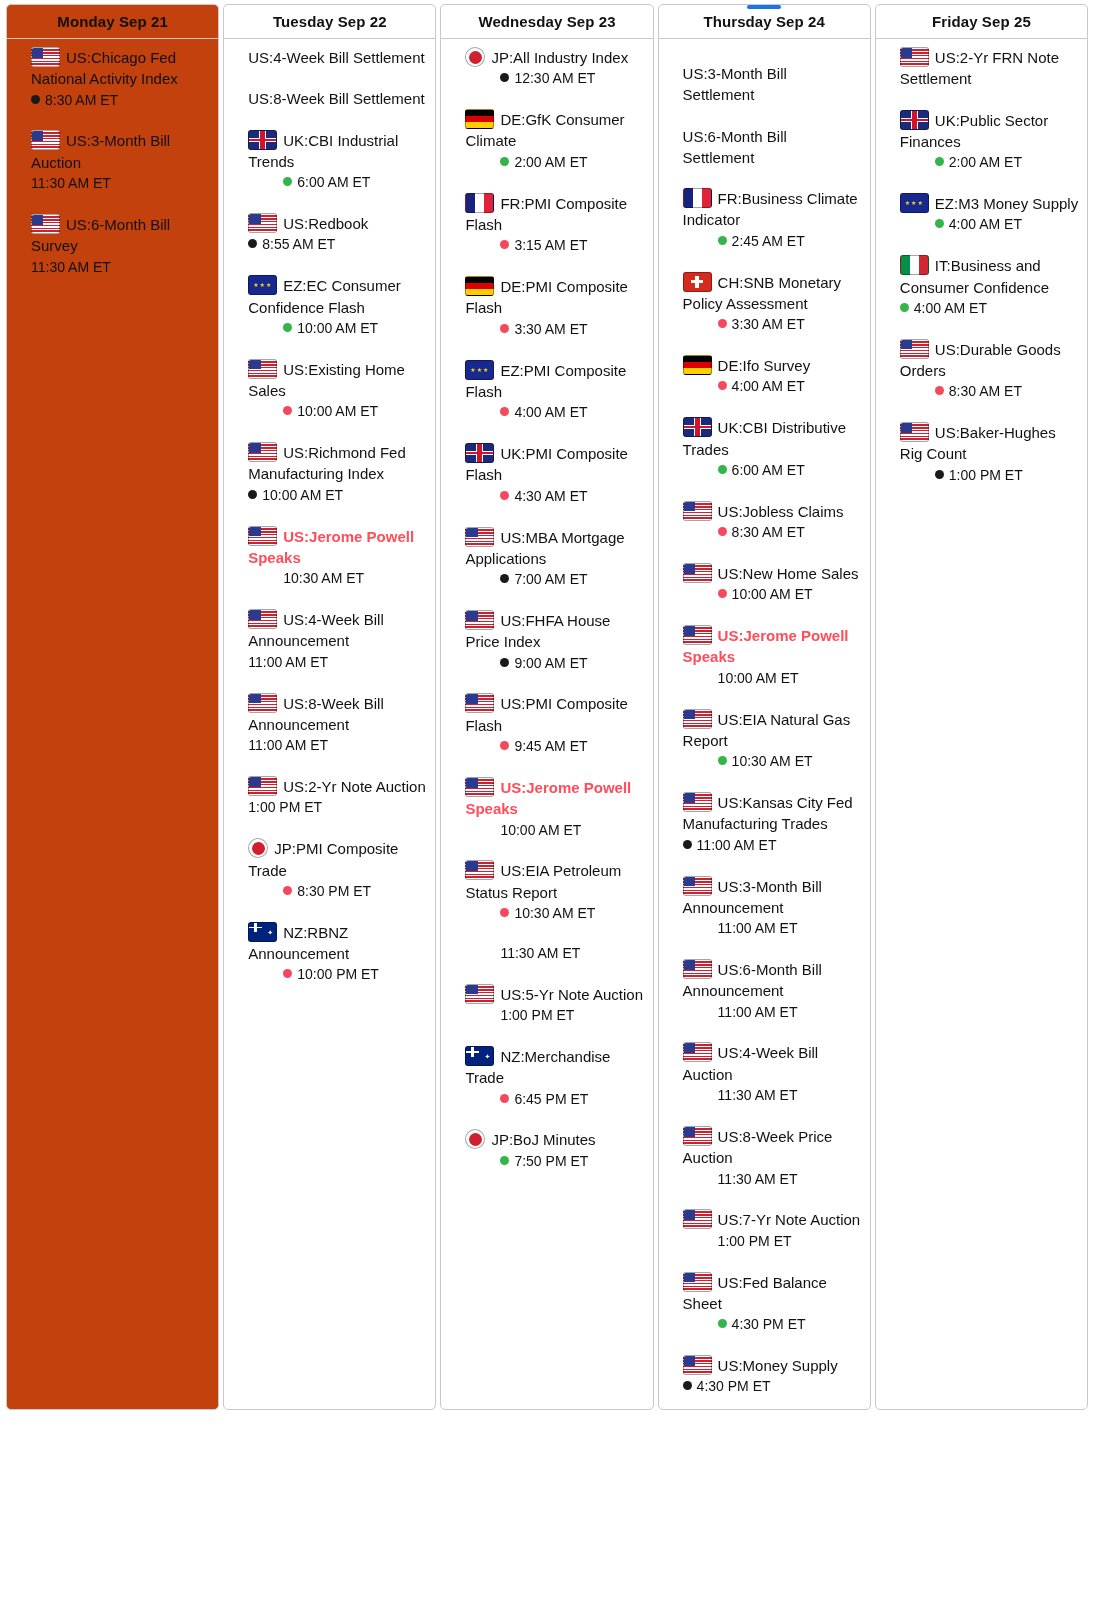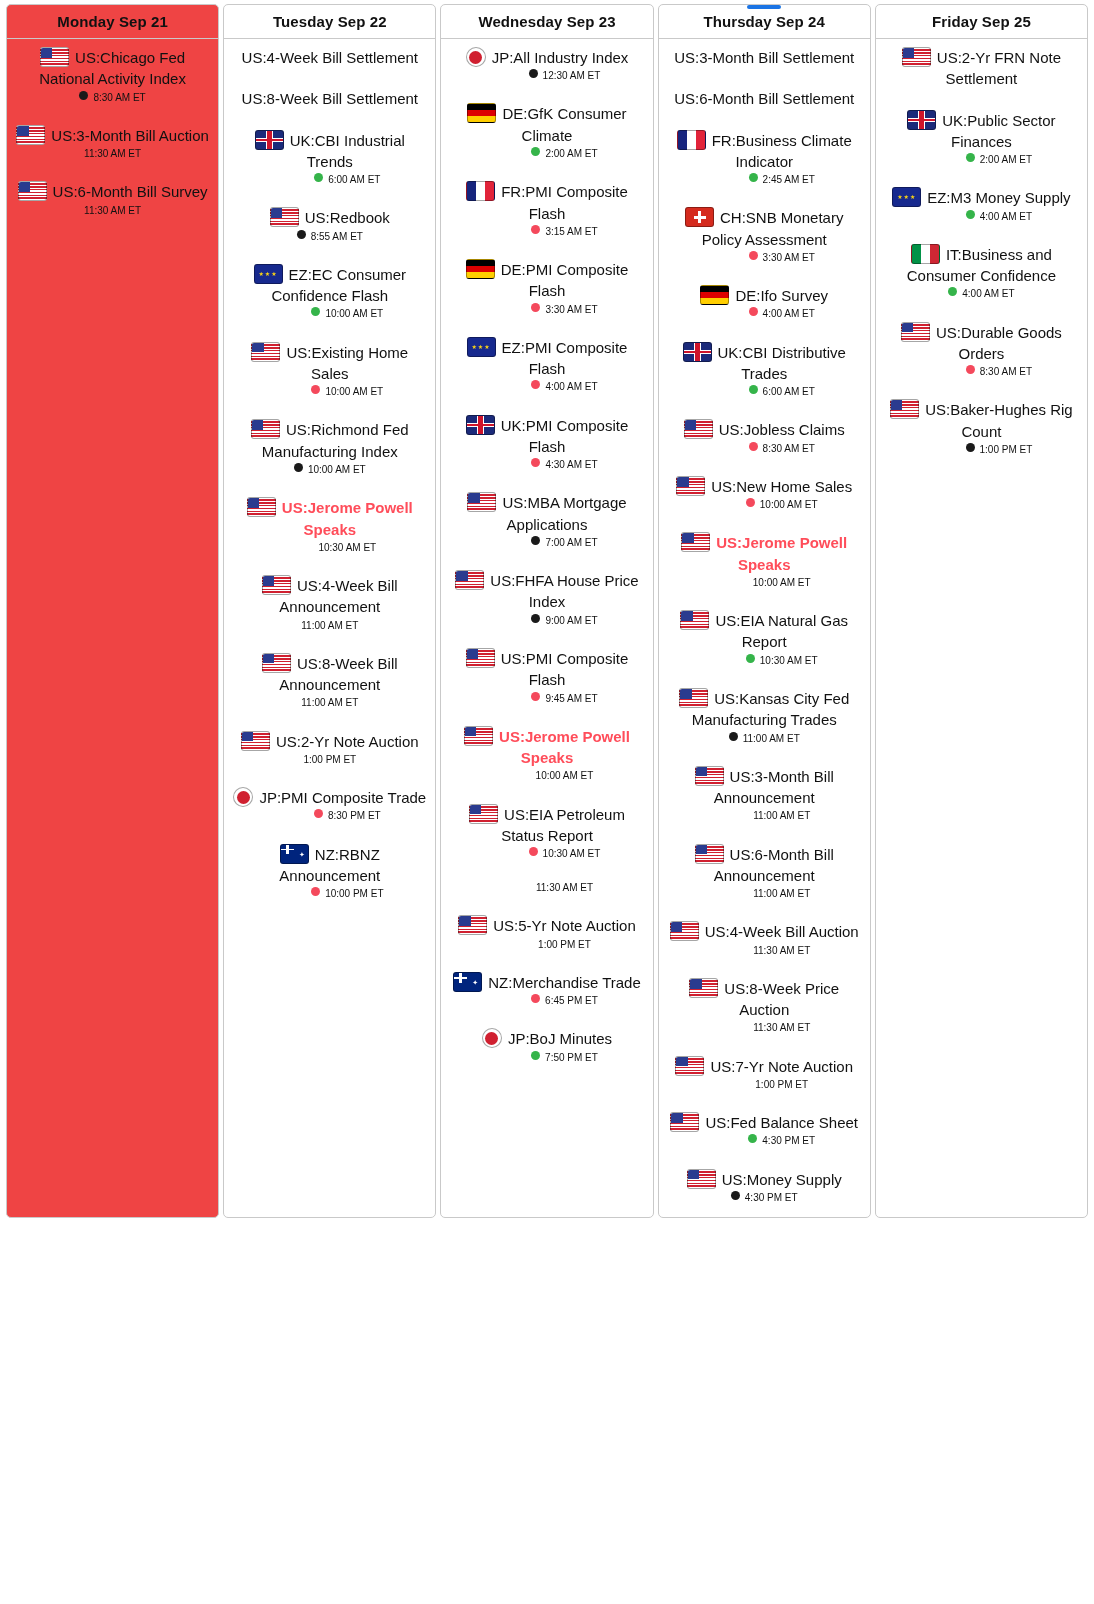--- a/index.html
+++ b/index.html
@@ -27,41 +27,40 @@
     box-sizing: border-box;
     border: 1px solid #c9c9c9;
     border-radius: 5px;
     margin: 0 2px;
     background: #ffffff;
     display: flex;
     flex-direction: column;
     overflow: hidden;
   }
   .day-col.shaded {
-    background: #ef4444;
+    background: #c2410c;
   }
   .day-header {
     text-align: center;
     font-weight: bold;
     font-size: 15px;
     padding: 8px 4px 8px 4px;
     border-bottom: 1px solid #c9c9c9;
     background: transparent;
     color: #111;
     letter-spacing: .1px;
   }
   .day-body {
     padding: 8px 8px 12px 8px;
     flex: 1 1 auto;
   }
   .event {
-    margin: 0 0 20px 0;
+    margin: 0 0 20px 16px;
     font-size: 15px;
     line-height: 1.42;
-    text-align: center;
   }
   .event:last-child {
     margin-bottom: 0;
   }
   .event-top {
     position: relative;
     padding-left: 0;
   }
   .event-title {
     display: inline;
@@ -212,21 +211,21 @@
     right: 3px;
     top: 50%;
     transform: translateY(-50%);
     color: #ffffff;
     font-size: 7px;
     line-height: 1;
   }
   .time-line {
     display: block;
     margin-top: 1px;
-    font-size: 10px;
+    font-size: 14px;
     color: #111;
     white-space: nowrap;
   }
   .time-line .dot {
     display: inline-block;
     width: 9px;
     height: 9px;
     border-radius: 50%;
     margin-right: 5px;
     vertical-align: 1px;
@@ -477,21 +476,21 @@
       <div class="event">
         <div class="event-top">
           <span class="flag jp"></span><span class="event-title">JP:BoJ Minutes</span>
         </div>
         <span class="time-line indent"><span class="dot green"></span><span>7:50 PM ET</span></span>
       </div>
 
     </div>
   </div>
 
-  <div class="day-col" style="position:relative;">
+  <div class="day-col" style="position:relative;gap:16px;">
     <div class="top-marker"></div>
     <div class="day-header">Thursday Sep 24</div>
     <div class="day-body">
 
       <div class="event">
         <div class="event-top">
           <span class="event-title">US:3-Month Bill Settlement</span>
         </div>
       </div>
 

